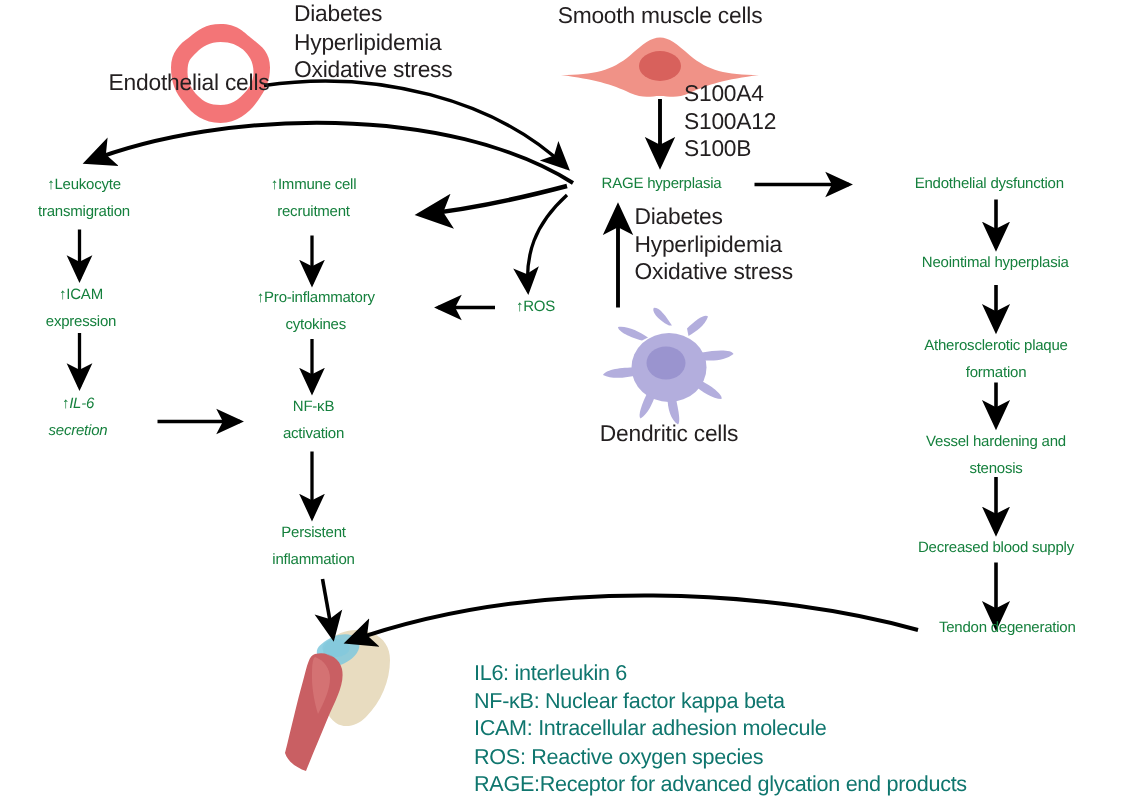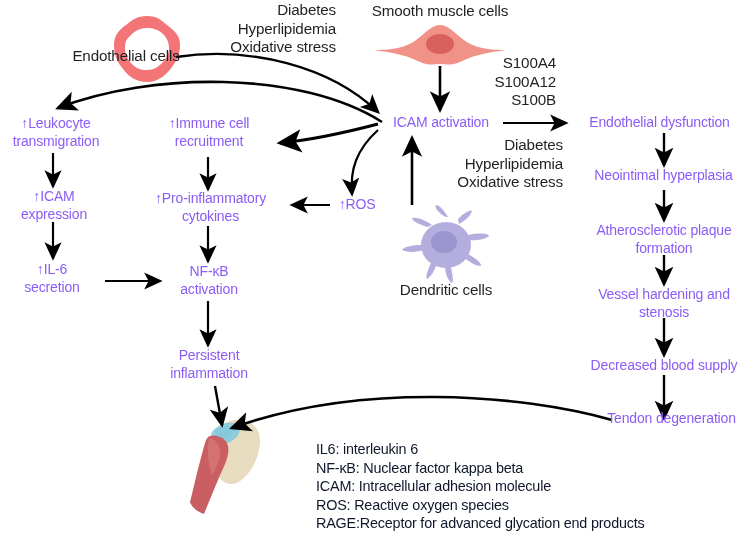--- a/index.html
+++ b/index.html
@@ -22,49 +22,49 @@
   #wiring {
     position: absolute;
     left: 0;
     top: 0;
     width: 749px;
     height: 535px;
     pointer-events: none;
   }
   .node {
     position: absolute;
-    font-size: 14px;
+    font-size: 10px;
     line-height: 17.5px;
-    color: #8b5cf6;
+    color: #15803d;
     text-align: center;
     white-space: pre-line;
     letter-spacing: -0.15px;
   }
   .cell-label {
     position: absolute;
     font-size: 15.2px;
     line-height: 17.5px;
     color: #231f20;
     text-align: center;
     letter-spacing: -0.15px;
   }
   .factor-list {
     position: absolute;
     font-size: 15.2px;
     line-height: 18.6px;
     color: #231f20;
-    text-align: right;
+    text-align: left;
     white-space: pre-line;
     letter-spacing: -0.15px;
   }
   .legend {
     position: absolute;
     font-size: 14.4px;
     line-height: 18.6px;
-    color: #0f172a;
+    color: #0f766e;
     text-align: left;
     white-space: pre-line;
     letter-spacing: -0.2px;
   }
   .art {
     position: absolute;
   }
 </style>
 </head>
 <body>
@@ -198,38 +198,38 @@
   <div class="factor-list" style="left:423px; top:136px; width:140px;">Diabetes
 Hyperlipidemia
 Oxidative stress</div>
 
   <div class="node" style="left:0px; top:115px; width:112px;">↑Leukocyte
 transmigration</div>
 
   <div class="node" style="left:0px; top:188px; width:108px;">↑ICAM
 expression</div>
 
-  <div class="node" style="left:0px; top:261px; width:104px;">↑IL-6
+  <div class="node" style="left:0px; top:261px; width:104px;font-style:italic;">↑IL-6
 secretion</div>
 
   <div class="node" style="left:144px; top:115px; width:130px;">↑Immune cell
 recruitment</div>
 
   <div class="node" style="left:128px; top:190px; width:165px;">↑Pro-inflammatory
 cytokines</div>
 
   <div class="node" style="left:143px; top:347px; width:132px;">Persistent
 inflammation</div>
 
   <div class="node" style="left:150px; top:263px; width:118px;">NF-κB
 activation</div>
 
   <div class="node" style="left:328px; top:196px; width:58px;">↑ROS</div>
 
-  <div class="node" style="left:379px; top:114px; width:124px;">ICAM activation</div>
+  <div class="node" style="left:379px; top:114px; width:124px;">RAGE hyperplasia</div>
 
   <div class="node" style="left:570px; top:114px; width:179px;">Endothelial dysfunction</div>
 
   <div class="node" style="left:578px; top:167px; width:171px;">Neointimal hyperplasia</div>
 
   <div class="node" style="left:576px; top:222px; width:176px;">Atherosclerotic plaque
 formation</div>
 
   <div class="node" style="left:580px; top:286px; width:168px;">Vessel hardening and
 stenosis</div>

